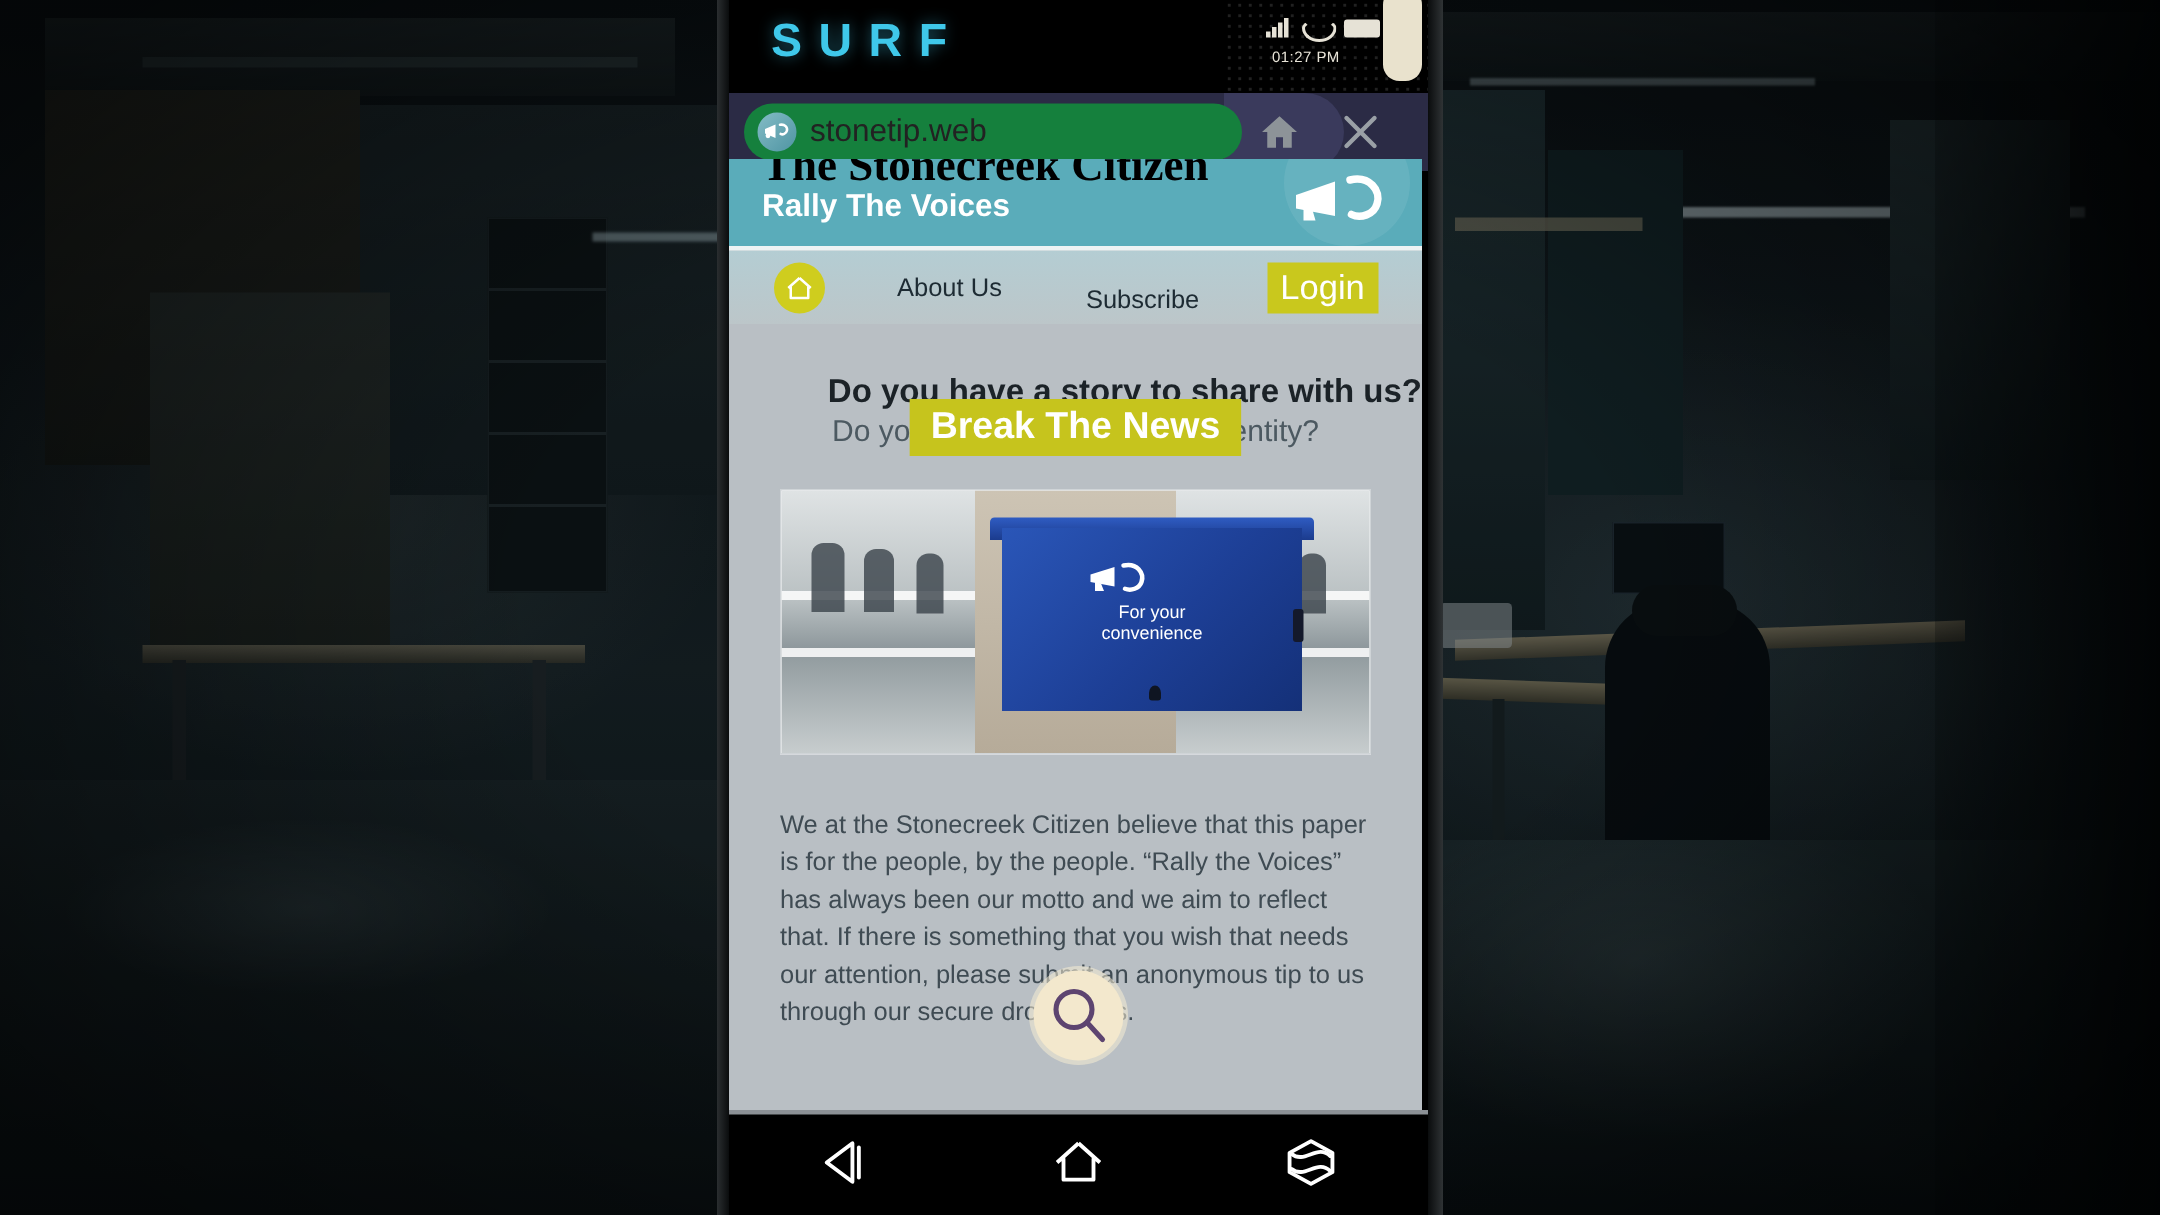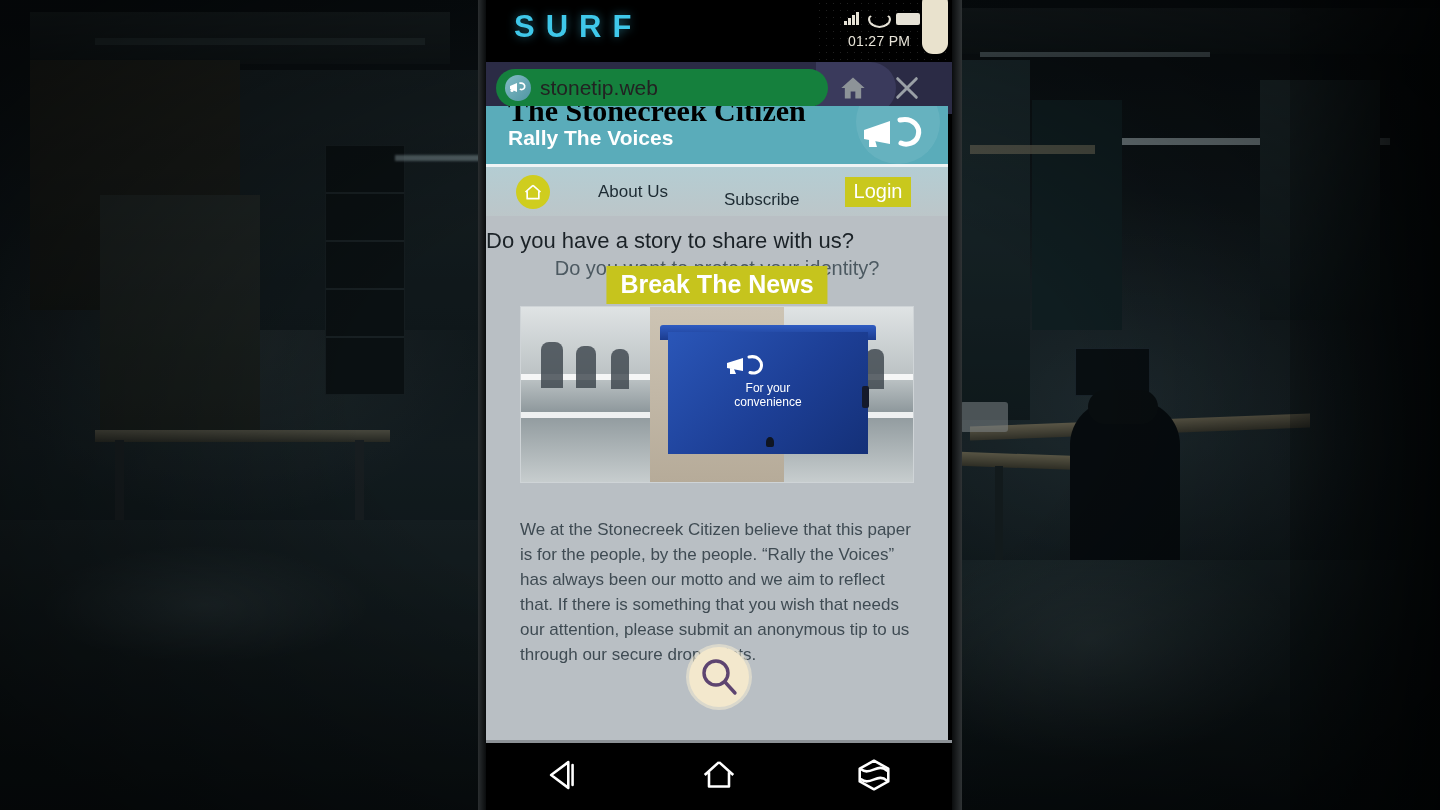--- a/index.html
+++ b/index.html
@@ -84,21 +84,21 @@
   .sb-icons { position:absolute; left:358px; top:11px; display:flex; gap:9px; align-items:flex-end; }
   .sig { display:flex; align-items:flex-end; gap:1.5px; height:14px; }
   .sig span { width:2.5px; background:#e6e2d6; }
   .sig span:nth-child(1){ height:4px;} .sig span:nth-child(2){ height:7px;}
   .sig span:nth-child(3){ height:10px;} .sig span:nth-child(4){ height:13px;}
   .wifi { width:19px; height:13px; position:relative; }
   .wifi::before{ content:""; position:absolute; left:0; top:1px; width:19px; height:11px;
     border:2px solid #e6e2d6; border-radius:50%/62% 62% 38% 38%; border-bottom-color:transparent;
     transform:rotate(180deg); }
   .batt { width:24px; height:12px; background:#e6e2d6; border-radius:2px; }
-  .sb-time { position:absolute; left:362px; top:33px; font-size:14px; color:#e8e4d8; letter-spacing:.3px; }
+  .sb-time { position:absolute; left:362px; top:33px; font-size:10px; color:#e8e4d8; letter-spacing:.3px; }
   .sb-pill { position:absolute; right:4px; top:-8px; width:26px; height:62px; background:#e9e2cd; border-radius:11px; }
 
   
   #chrome { position:absolute; left:8px; top:62px; width:466px; height:52px; background:#2b2b45; }
   .chrome-blob { position:absolute; left:330px; top:0; width:80px; height:52px; background:#3a3a5c; border-radius:0 26px 26px 0; }
   #urlbar {
     position:absolute; left:10px; top:7px; width:332px; height:38px;
     background:#15803d; border-radius:19px; display:flex; align-items:center; padding-left:9px; gap:9px;
   }
   .favicon { width:26px; height:26px; border-radius:50%; background:linear-gradient(135deg,#84bcc6,#4f95a3); position:relative; flex:0 0 auto; }
@@ -117,31 +117,31 @@
   .mega-logo { position:absolute; right:16px; top:8px; }
 
   .site-nav { position:relative; height:52px;
     background:linear-gradient(180deg,#b4cdd3,#bcc6c9);
     border-top:3px solid #eef3f4; display:flex; align-items:center; }
   .nav-home { margin-left:30px; width:34px; height:34px; border-radius:50%; background:#cfcd1e;
     display:flex; align-items:center; justify-content:center; }
   .nav-link { font-size:17px; color:#1d2b33; }
   .nav-link.a1 { margin-left:48px; }
   .nav-link.a2 { margin-left:56px;margin-top:16px; }
-  .nav-login { margin-left:45px; background:#c9c81d; color:#fff; font-size:20px; padding:3px 9px 4px; }
+  .nav-login { margin-left:45px; background:#c9c81d; color:#fff; font-size:23px; padding:3px 9px 4px; }
 
   .hero { position:relative; margin:12px 14px 0; height:58px; overflow:hidden;
     background:linear-gradient(100deg,#f6eee4 0%,#fbf6ec 35%,#efe6d6 60%,#f8f3ea 100%); }
   .hero .env { position:absolute; background:rgba(255,255,255,.75); border:1px solid rgba(216,203,178,.8); }
   .hero-title { position:absolute; width:100%; text-align:center; top:6px;
     font-size:31px; font-weight:700; color:#111; letter-spacing:.5px; }
   .hero-sub { position:absolute; left:50%; transform:translateX(-50%); top:50px; z-index:3;
     background:#c6c41d; color:#fff; font-size:25px; font-weight:700; padding:4px 14px 5px; white-space:nowrap; }
 
-  .q1 { margin-top:12px; text-align:left; font-size:22px; font-weight:400; color:#1b2227; }
+  .q1 { margin-top:32px; text-align:right; font-size:22px; font-weight:700; color:#1b2227; }
   .q2 { margin-top:3px; text-align:center; font-size:20px; color:#4c5961; }
 
   .photo-frame { margin:26px 34px 0; height:177px; border:1px solid #cfd4d7; background:#fff; position:relative; overflow:hidden; }
   .ph-bgL { position:absolute; left:0; top:0; width:33%; height:100%; background:linear-gradient(180deg,#dfe3e4 0%,#b9c0c2 42%,#8e989c 60%,#c7cdce 100%); }
   .ph-bgR { position:absolute; right:0; top:0; width:33%; height:100%; background:linear-gradient(180deg,#dfe3e4 0%,#b9c0c2 42%,#8e989c 60%,#c7cdce 100%); }
   .ph-rail { position:absolute; left:0; width:100%; height:6px; background:rgba(255,255,255,.85); }
   .ph-fig { position:absolute; background:#39424a; opacity:.8; }
   .ph-wall { position:absolute; left:33%; top:0; width:34%; height:100%; background:linear-gradient(180deg,#cdc4b4,#b6ab99); }
   .ph-box { position:absolute; left:37.5%; top:14%; width:51%; height:70%;
     background:linear-gradient(135deg,#2a56b8 0%,#1d3f96 55%,#143078 100%); }

